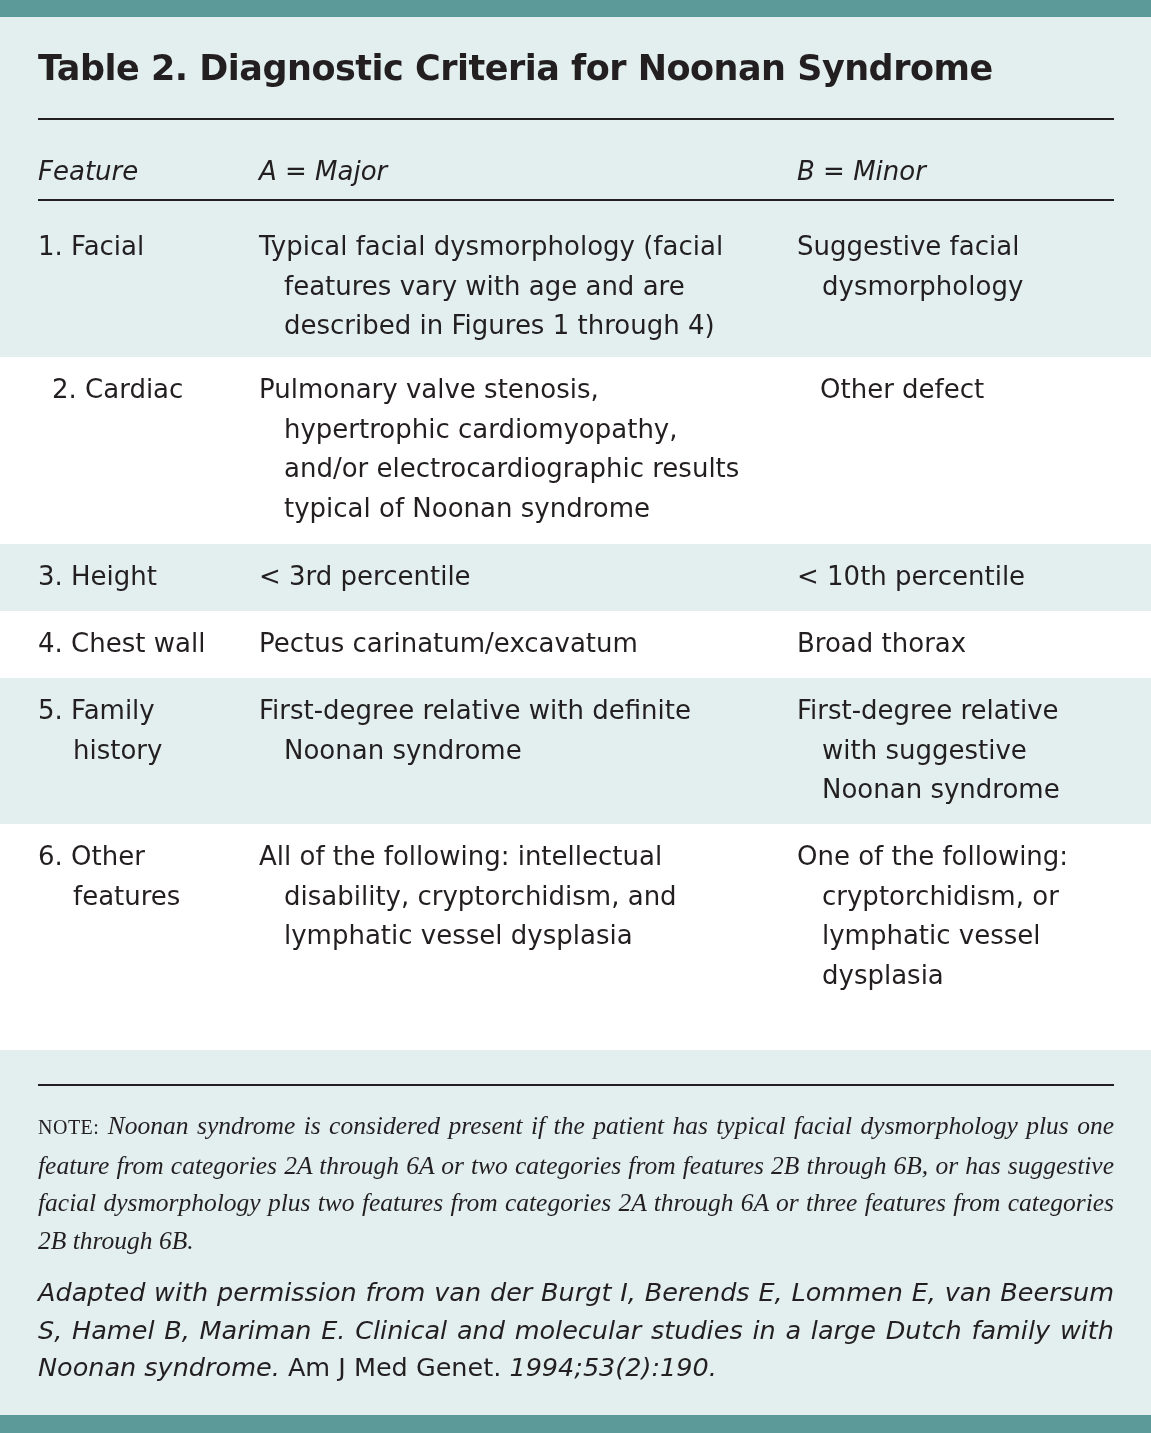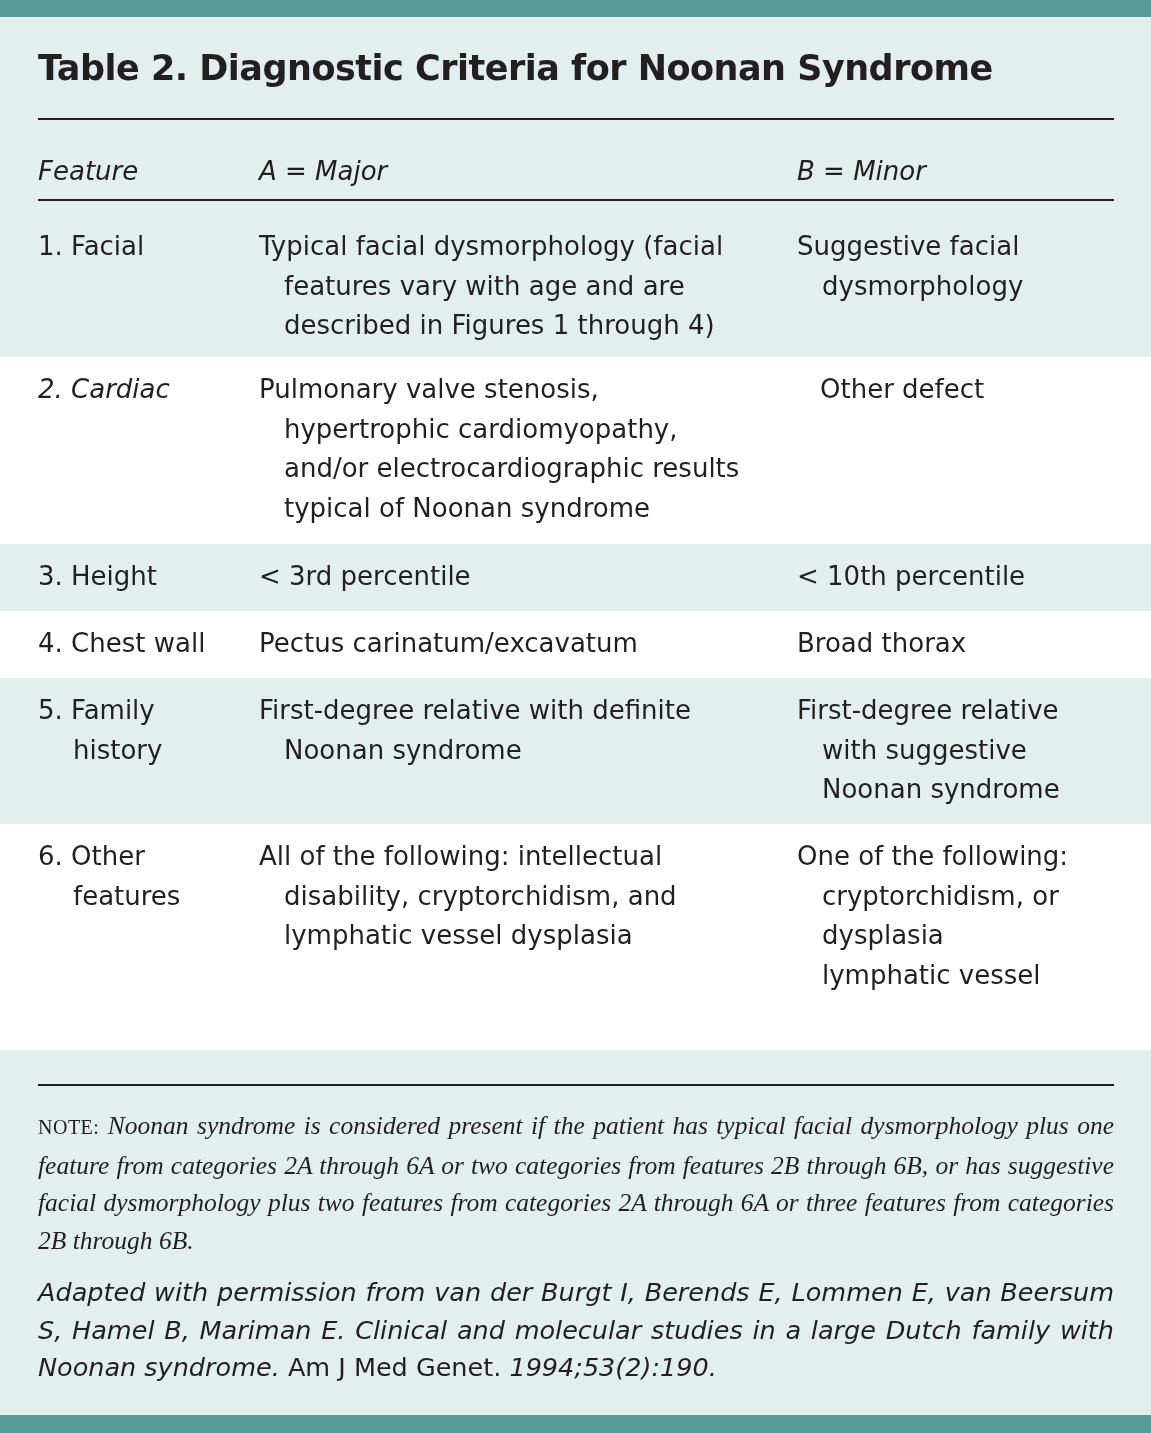--- a/index.html
+++ b/index.html
@@ -55,21 +55,21 @@
         <span class="ln">Typical facial dysmorphology (facial</span>
         <span class="ln indent">features vary with age and are</span>
         <span class="ln indent">described in Figures 1 through 4)</span>
       </div>
       <div class="cell" style="left: 797px; top: 13px;">
         <span class="ln">Suggestive facial</span>
         <span class="ln indent">dysmorphology</span>
       </div>
     </div>
     <div class="row white" style="top: 357px; height: 187px;">
-      <div class="cell" style="left: 38px; top: 13px; font-style: italic;">
+      <div class="cell" style="left: 52px; top: 13px;">
         <span class="ln">2. Cardiac</span>
       </div>
       <div class="cell" style="left: 259px; top: 13px;">
         <span class="ln">Pulmonary valve stenosis,</span>
         <span class="ln indent">hypertrophic cardiomyopathy,</span>
         <span class="ln indent">and/or electrocardiographic results</span>
         <span class="ln indent">typical of Noonan syndrome</span>
       </div>
       <div class="cell" style="left: 774px; top: 13px; margin-left: 46px;">
         <span class="ln">Other defect</span>
@@ -118,22 +118,22 @@
         <span class="ln indent" style="padding-left: 35px;">features</span>
       </div>
       <div class="cell" style="left: 259px; top: 13px;">
         <span class="ln">All of the following: intellectual</span>
         <span class="ln indent">disability, cryptorchidism, and</span>
         <span class="ln indent">lymphatic vessel dysplasia</span>
       </div>
       <div class="cell" style="left: 797px; top: 13px;">
         <span class="ln">One of the following:</span>
         <span class="ln indent">cryptorchidism, or</span>
+        <span class="ln indent">lymphatic vessel</span>
         <span class="ln indent">dysplasia</span>
-        <span class="ln indent">lymphatic vessel</span>
       </div>
     </div>
   </div>
 
 <div class="rule r3"></div>
 
 <div class="note" style="top:1107px;font-family:Liberation Serif, serif;">
   <span class="small-caps">NOTE:</span>
   <span>Noonan syndrome is considered present if the patient has typical facial dysmorphology plus one feature from categories 2A through 6A or two categories from features 2B through 6B, or has suggestive facial dysmorphology plus two features from categories 2A through 6A or three features from categories 2B through 6B.</span>
 </div>

